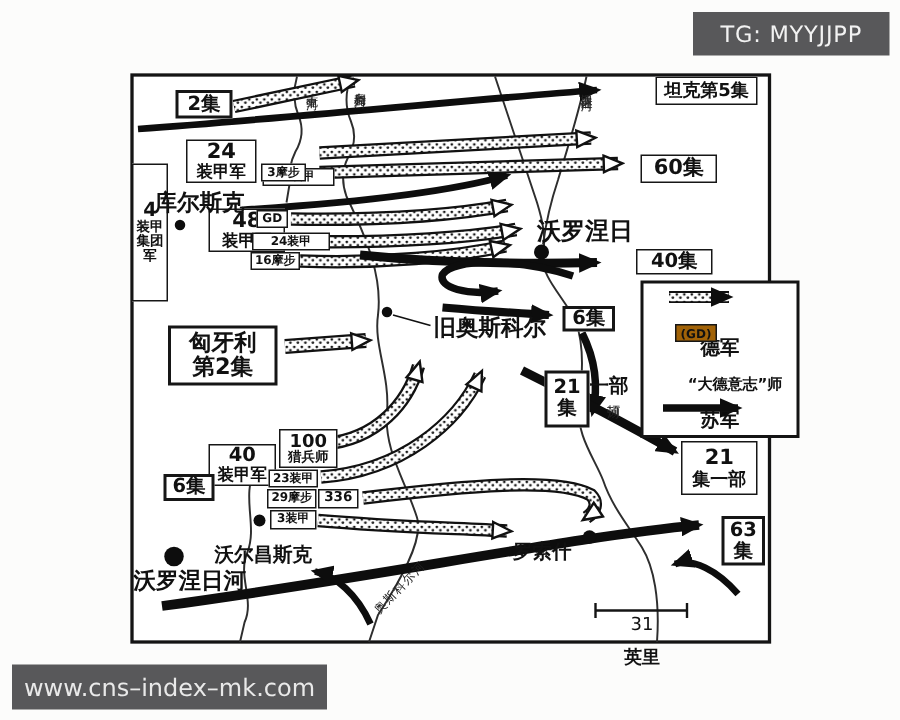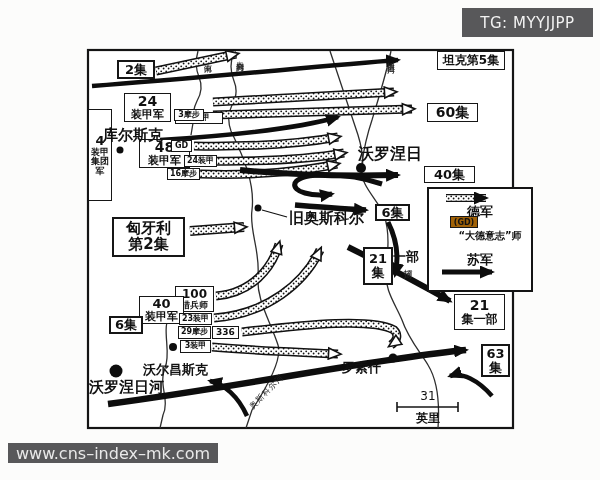--- a/index.html
+++ b/index.html
@@ -4,33 +4,33 @@
 <style>
   html,body{margin:0;padding:0;}
   body{
     width:600px;height:480px;position:relative;overflow:hidden;
     background:#fcfcfb;font-family:"DejaVu Sans","Liberation Sans",sans-serif;color:#111;
   }
   #svg-layer{position:absolute;left:0;top:0;}
   .wm{position:absolute;display:flex;align-items:center;justify-content:center;
       background:#58585a;color:#f2f2f2;}
   #wm-tg{left:462px;top:8px;width:131px;height:29px;font-size:15px;letter-spacing:.5px;align-items:center;}
-  #wm-site{left:8px;top:443px;width:210px;height:20px;font-size:16px;color:#e9e9e9;}
+  #wm-site{left:8px;top:443px;width:210px;height:30px;font-size:16px;color:#e9e9e9;}
   .ubox{position:absolute;background:#fff;border:1.5px solid #161616;box-sizing:border-box;
         display:flex;flex-direction:column;align-items:center;justify-content:center;
         text-align:center;line-height:1.06;font-weight:bold;}
   .ubox span{display:block;}
   .thick{border-width:2.5px;}
   .city{position:absolute;font-weight:bold;white-space:nowrap;}
   .rv{position:absolute;writing-mode:vertical-rl;text-orientation:upright;
       white-space:nowrap;letter-spacing:1px;color:#222;}
   .rot{position:absolute;white-space:nowrap;color:#222;letter-spacing:1px;
        transform:rotate(-46deg);transform-origin:left top;}
   .note{position:absolute;font-weight:bold;white-space:nowrap;}
-  .lgtext{position:absolute;text-align:center;font-weight:bold;white-space:nowrap;}
+  .lgtext{position:absolute;text-align:center;font-weight:bold;white-space:nowrap;margin-top:20px;}
   .lgbox{position:absolute;background:#a16207;border:1px solid #161616;box-sizing:border-box;
          display:flex;align-items:center;justify-content:center;font-weight:bold;}
 </style>
 </head>
 <body>
 
 <svg id="svg-layer" width="600" height="480" viewBox="0 0 600 480">
   <defs>
     <pattern id="stip" width="5" height="5" patternUnits="userSpaceOnUse">
       <rect width="5" height="5" fill="#ffffff"></rect>
@@ -159,34 +159,34 @@
 </div>
 
 <div class="ubox" style="left:175px;top:112px;width:48px;height:12px;font-size:8px;border-width:1px">
   <span>9装甲</span>
 </div>
 
 <div class="ubox" style="left:174px;top:109px;width:30px;height:12px;font-size:8px;border-width:1px">
   <span>3摩步</span>
 </div>
 
-<div class="ubox" style="left:184px;top:155px;width:33px;height:12px;font-size:8px;border-width:1px">
+<div class="ubox" style="left:168px;top:155px;width:52px;height:12px;font-size:8px;border-width:1px">
   <span>24装甲</span>
 </div>
 
 <div class="ubox" style="left:167px;top:168px;width:33px;height:12px;font-size:8px;border-width:1px">
   <span>16摩步</span>
 </div>
 
 <div class="ubox thick" style="left:112px;top:217px;width:73px;height:40px;font-size:15px">
   <span>匈牙利</span>
   <span>第2集</span>
 </div>
 
-<div class="ubox" style="left:175px;top:286px;width:39px;height:26px;font-size:9px">
+<div class="ubox" style="left:186px;top:286px;width:39px;height:26px;font-size:9px">
   <span style="font-size:12px">100</span>
   <span>猎兵师</span>
 </div>
 
 <div class="ubox" style="left:139px;top:296px;width:45px;height:28px;font-size:11px">
   <span style="font-size:13px">40</span>
   <span>装甲军</span>
 </div>
 
 <div class="ubox thick" style="left:109px;top:316px;width:34px;height:18px;font-size:13px">

